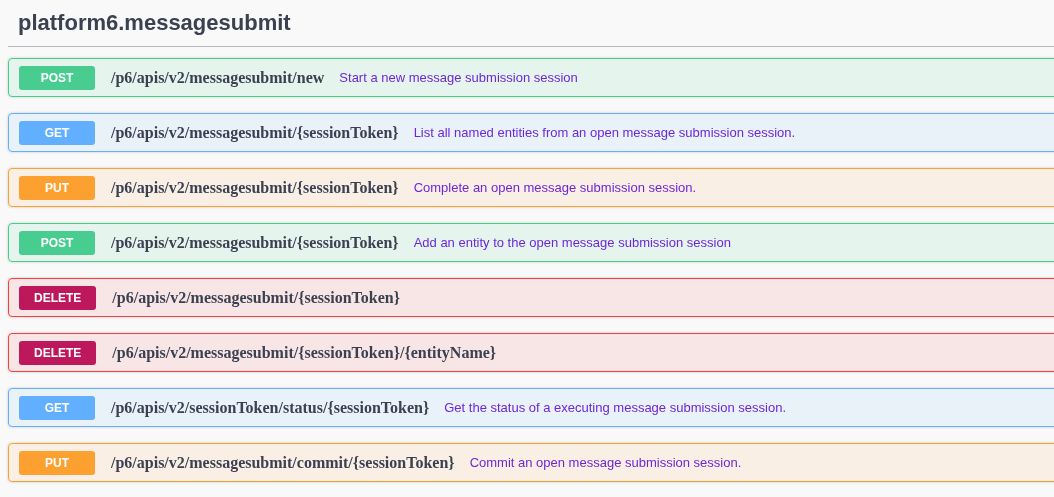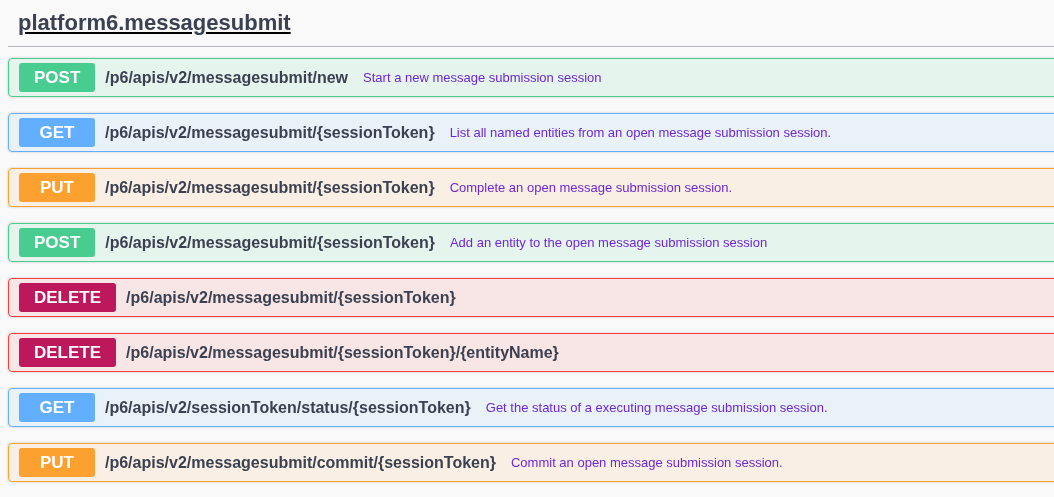--- a/index.html
+++ b/index.html
@@ -9,21 +9,20 @@
     height: 497px;
     overflow: hidden;
     background: #f9f9f9;
     font-family: "Liberation Sans", sans-serif;
   }
   .tag-header {
     margin: 0 0 11px 8px;
     padding: 10px 10px 10px 10px;
     border-bottom: 1px solid rgba(59,65,81,.35);
     cursor: pointer;
-    text-decoration: underline;
   }
   .tag-header h2 {
     margin: 0;
     font-size: 22px;
     font-weight: 700;
     color: #3b4151;
     line-height: 26px;
   }
   .opblock {
     display: flex;
@@ -40,33 +39,33 @@
   .opblock.get    { background: rgba(97,175,254,.1);  border-color: #61affe; }
   .opblock.post   { background: rgba(73,204,144,.1);  border-color: #49cc90; }
   .opblock.put    { background: rgba(252,161,48,.1);  border-color: #fca130; }
   .opblock.delete { background: rgba(249,62,62,.1);   border-color: #f93e3e; }
   .badge {
     display: inline-block;
     min-width: 76px;
     padding: 6px 15px;
     border-radius: 3px;
     color: #ffffff;
-    font-size: 17px;
+    font-size: 12px;
     font-weight: 700;
     text-align: center;
     line-height: 1;
     flex-shrink: 0;
   }
   .get    .badge { background: #61affe; }
   .post   .badge { background: #49cc90; }
   .put    .badge { background: #fca130; }
   .delete .badge { background: #be185d; }
   .path {
-    margin-left: 10px;
-    font-family: Liberation Sans, sans-serif;
+    margin-left: 16px;
+    font-family: Liberation Serif, serif;
     font-size: 16px;
     font-weight: 700;
     color: #3b4151;
     white-space: nowrap;
     flex-shrink: 0;
     text-align: right;
   }
   .desc {
     margin-left: 15px;
     font-size: 13px;

